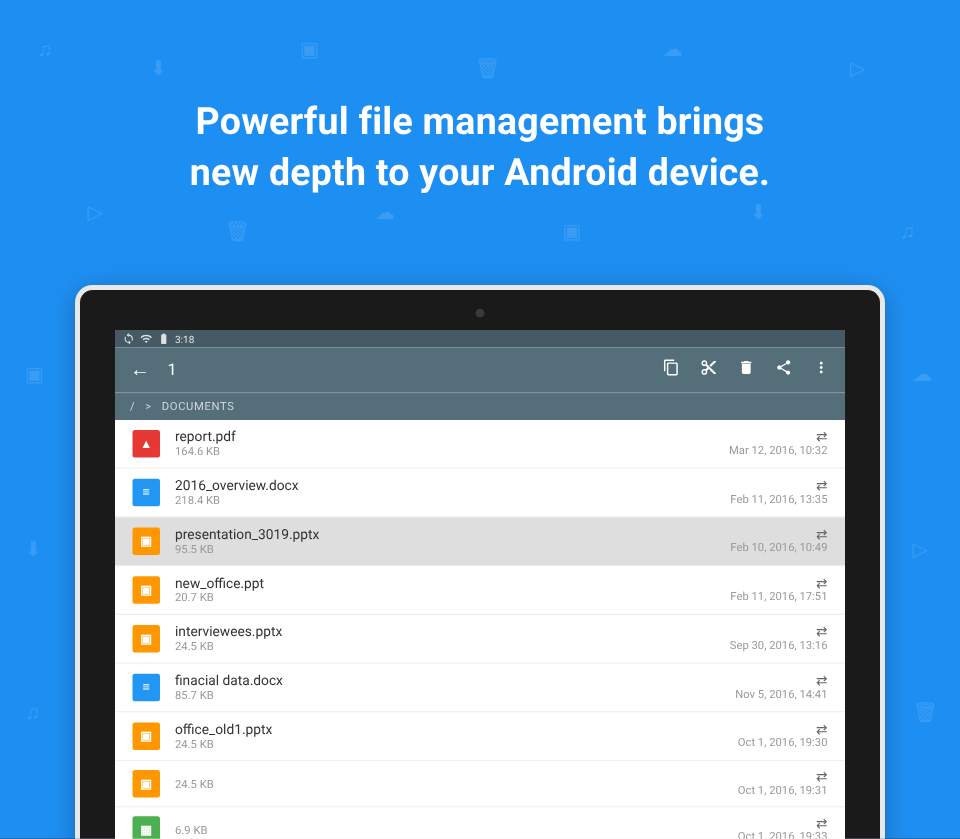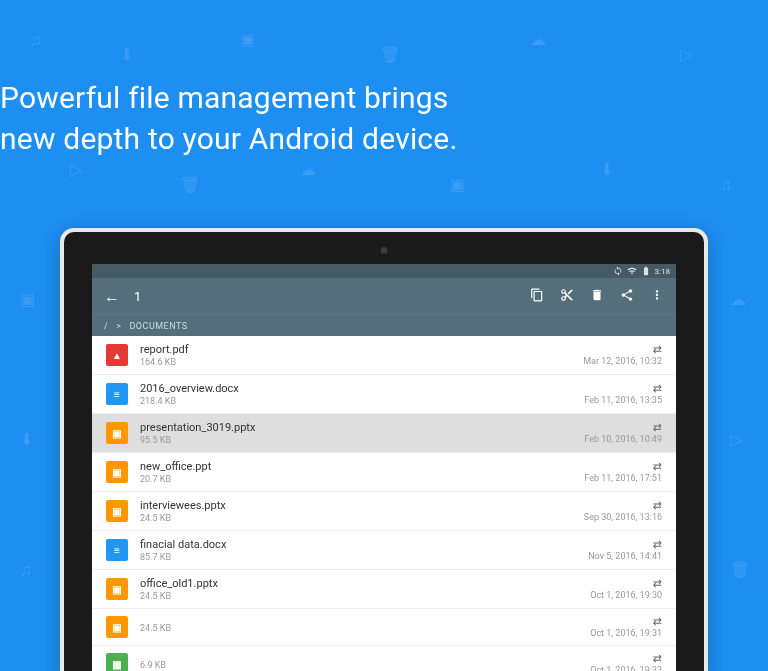--- a/index.html
+++ b/index.html
@@ -1,24 +1,24 @@
 <!DOCTYPE html>
 <html><head>
 <meta charset="utf-8">
 <style>
 *{margin:0;padding:0;box-sizing:border-box;font-family:-apple-system,BlinkMacSystemFont,'Segoe UI',Roboto,sans-serif}
 body{width:768px;height:671px;background:#1e8ff2;position:relative;overflow:hidden}
 .bg-icons{position:absolute;inset:0;opacity:0.12}
 .bg-icon{position:absolute;color:#fff;font-size:16px}
-.headline{color:#fff;font-size:30px;font-weight:400;line-height:1.35;padding-top:78px;letter-spacing:0.2px}
+.headline{text-align:center;color:#fff;font-size:30px;font-weight:700;line-height:1.35;padding-top:78px;letter-spacing:0.2px}
 .tablet{position:absolute;left:50%;transform:translateX(-50%);top:228px;width:648px;background:#e8e8e8;border-radius:14px;padding:4px;box-shadow:0 4px 20px rgba(0,0,0,0.25)}
 .bezel{background:#1a1a1a;border-radius:10px;padding:32px 28px 0;position:relative}
 .camera{position:absolute;left:50%;top:15px;transform:translateX(-50%);width:7px;height:7px;background:#3a3a3a;border-radius:50%}
 .screen{background:#fafafa;height:420px;overflow:hidden;position:relative}
-.status-bar{height:14px;background:#455a64;display:flex;justify-content:flex-end;align-items:center;padding:0 6px;gap:4px}
+.status-bar{height:14px;background:#455a64;display:flex;align-items:center;padding:0 6px;gap:4px}
 .status-bar span{color:#e0e0e0;font-size:8px}
 .status-time{font-size:8px;color:#fff}
 .appbar{background:#546e7a;height:36px;display:flex;align-items:center;padding:0 12px;color:#fff}
 .appbar-left{display:flex;align-items:center;gap:14px;flex:1}
 .appbar-back{font-size:16px;cursor:pointer}
 .appbar-title{font-size:13px;font-weight:400}
 .appbar-actions{display:flex;align-items:center;gap:16px}
 .appbar-actions span{font-size:13px;cursor:pointer}
 .crumb{background:#546e7a;height:22px;display:flex;align-items:center;padding:0 12px;color:#cfd8dc;font-size:9px;letter-spacing:0.5px;border-top:1px solid rgba(255,255,255,0.06)}
 .crumb span{margin-right:8px}

